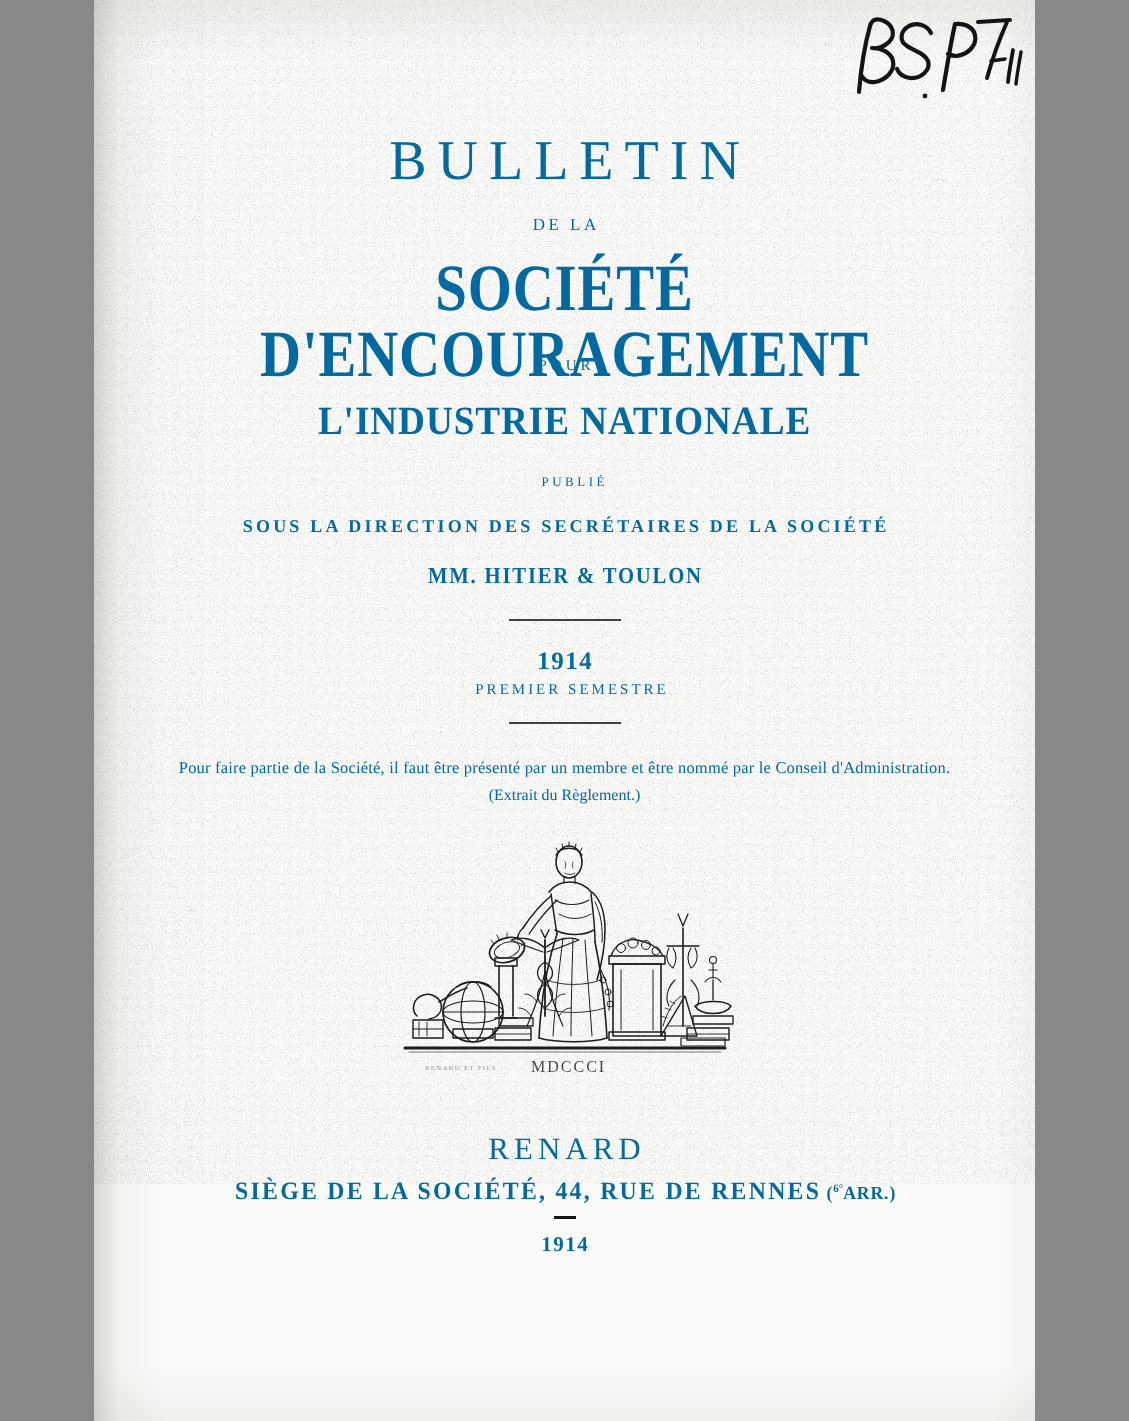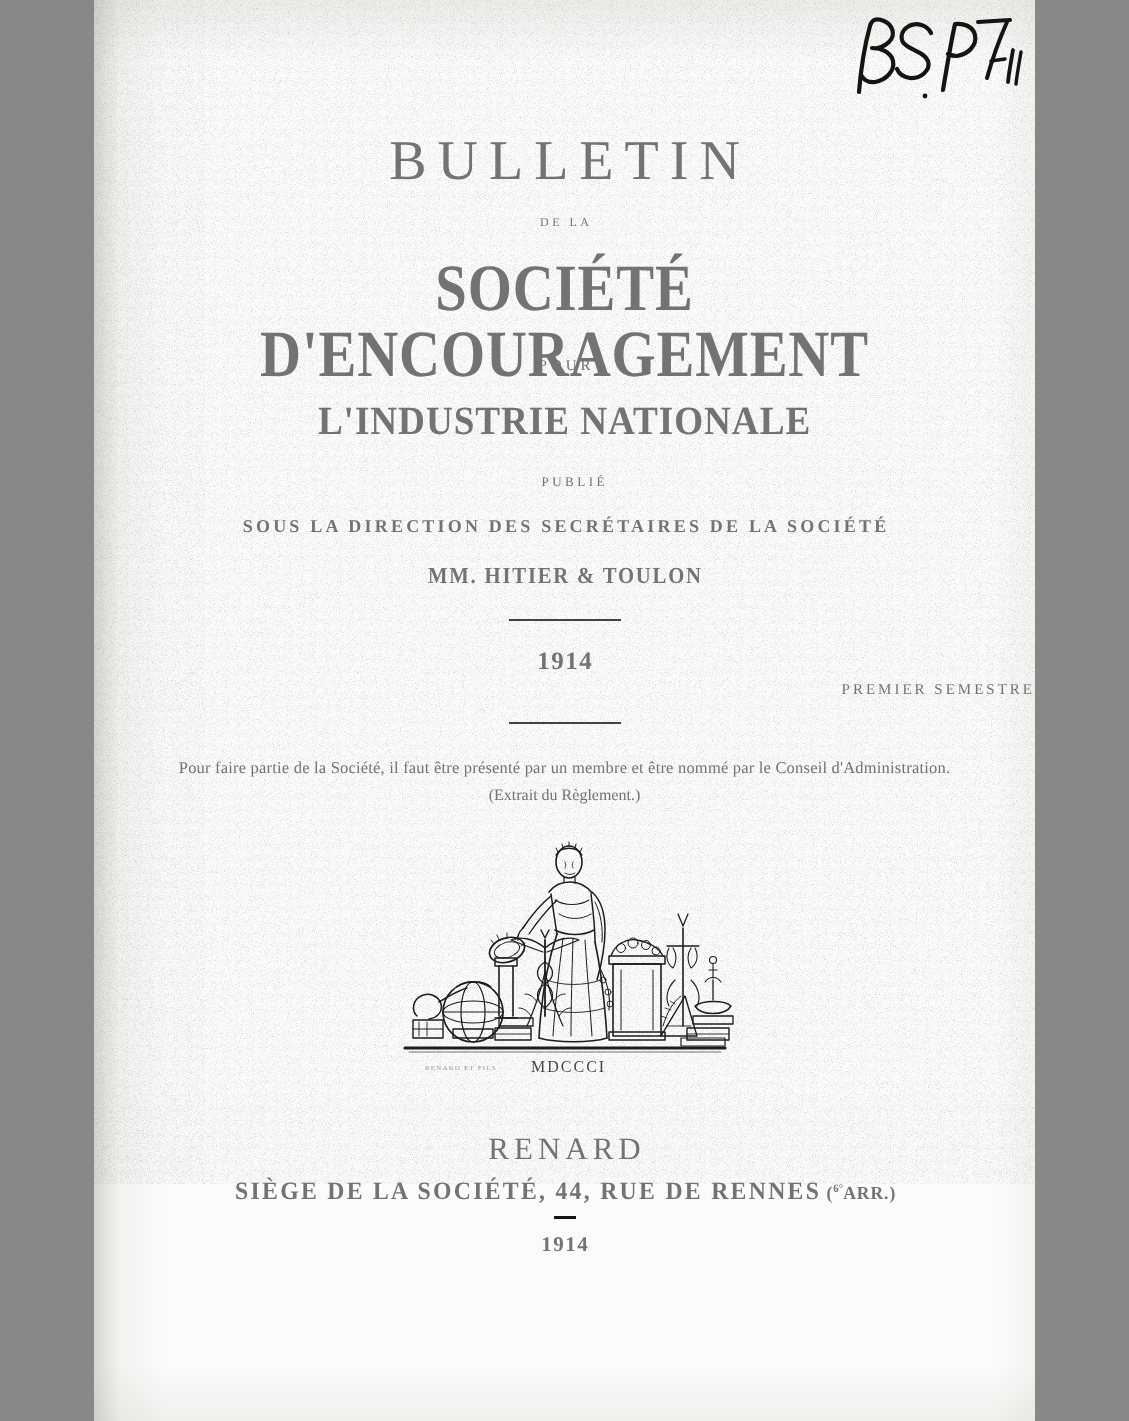--- a/index.html
+++ b/index.html
@@ -9,21 +9,21 @@
   }
 
   #page {
     position: relative;
     width: 941px;
     height: 1421px;
     margin: 0 auto;
     background: #fbfbf9;
     overflow: hidden;
     font-family: "Liberation Serif", "DejaVu Serif", serif;
-    color: #737373;
+    color: #0369a1;
   }
 
   
   #paper-texture {
     position: absolute;
     inset: 0;
     pointer-events: none;
     z-index: 3;
     opacity: .55;
   }
@@ -67,21 +67,21 @@
     letter-spacing: 11px;
     text-indent: 11px;
     font-weight: 400;
     line-height: 1;
     font-family: "Liberation Serif", "DejaVu Serif", serif;
   }
 
   .t-dela {
     position: absolute;
     top: 215px; left: 0; right: 0;
-    font-size: 12px;
+    font-size: 17px;
     letter-spacing: 3.5px;
     text-indent: 3.5px;
     text-align: center;
   }
 
   .t-societe {
     position: absolute;
     top: 256px; left: 0; right: 0;
     font-size: 66px;
     font-weight: 700;
@@ -161,21 +161,20 @@
     letter-spacing: 1.5px;
     text-indent: 1.5px;
   }
 
   .t-semestre {
     position: absolute;
     top: 682px; left: 12px; right: 0;
     font-size: 15px;
     letter-spacing: 3px;
     text-indent: 3px;
-    text-align: right;
   }
 
   .t-reglement {
     position: absolute;
     top: 758px; left: 0; right: 0;
     font-size: 16.5px;
     letter-spacing: .2px;
   }
 
   .t-extrait {

